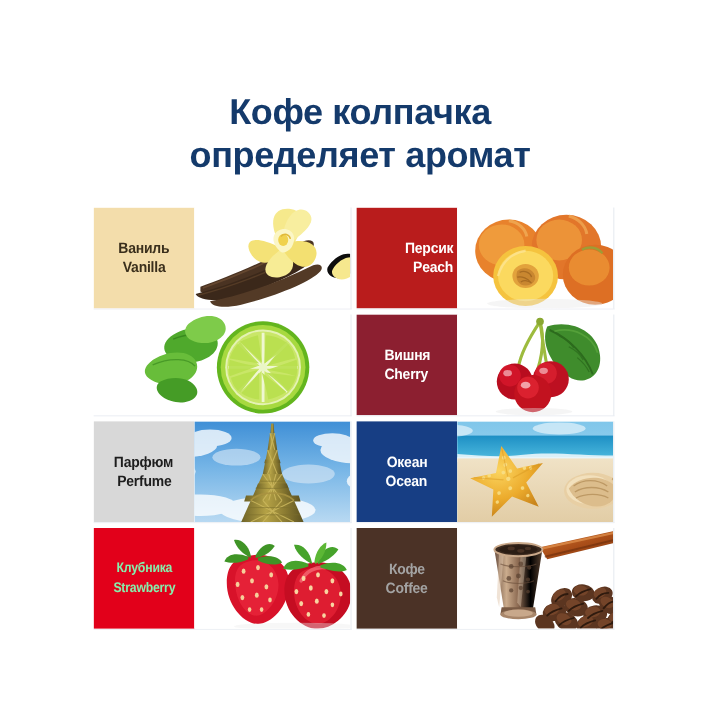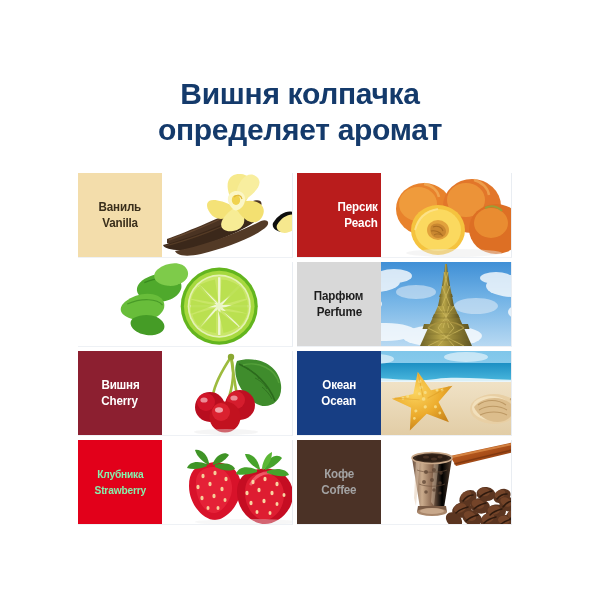--- a/index.html
+++ b/index.html
@@ -90,21 +90,21 @@
     position: relative;
     background: #ffffff;
     overflow: hidden;
   }
   .photo svg { display: block; width: 100%; height: 100%; }
 </style>
 </head>
 <body style="background: rgb(255, 255, 255);">
 
 <div class="title-block">
-  <span class="title-line" style="color: rgb(20, 58, 107);">Вишня колпачка</span>
+  <span class="title-line" style="color: rgb(20, 58, 107);">Кофе колпачка</span>
   <span class="title-line" style="color: rgb(20, 58, 107);">определяет аромат</span>
 </div>
 
 <div class="grid">
 
   <div class="cell">
     <div class="swatch" style="background: rgb(243, 221, 171); color: rgb(58, 47, 28);">
       <span class="lbl-ru">Ваниль</span>
       <span class="lbl-en">Vanilla</span>
     </div>
@@ -209,20 +209,58 @@
             <path d="M-3 -3 C-9 -9 -14 -15 -18 -20 C-22 -16 -25 -11 -26 -7 Z"></path>
             <path d="M-1 -4 C-2 -12 -3 -19 -4 -25 C-9 -24 -14 -22 -18 -20 Z"></path>
           </g>
           <circle cx="0" cy="0" r="3" fill="#eaf6c6"></circle>
         </g>
       </svg>
     </div>
   </div>
 
   <div class="cell">
+    <div class="swatch" style="background: rgb(140, 31, 48); color: rgb(255, 255, 255);">
+      <span class="lbl-ru">Вишня</span>
+      <span class="lbl-en">Cherry</span>
+    </div>
+    <div class="photo">
+      <svg viewBox="0 0 200 84" preserveAspectRatio="xMidYMid slice">
+        <rect width="200" height="84" fill="#ffffff"></rect>
+        <g fill="none" stroke="#9dbb3e" stroke-width="2.6" stroke-linecap="round">
+          <path d="M104 6 C96 18 88 32 86 44"></path>
+          <path d="M104 6 C106 20 108 34 110 44"></path>
+          <path d="M104 6 C108 20 106 36 100 52"></path>
+        </g>
+        <circle cx="104" cy="6" r="3.2" fill="#8aa832"></circle>
+        <g>
+          <path d="M110 10 C130 4 152 14 154 34 C156 52 140 60 128 52 C114 43 104 24 110 10 Z" fill="#3f8c2c"></path>
+          <path d="M112 13 C128 20 142 34 148 50" stroke="#2c6b1d" stroke-width="1.6" fill="none"></path>
+          <path d="M120 18 C126 20 130 24 132 28" stroke="#2c6b1d" stroke-width="1" fill="none" opacity=".8"></path>
+          <path d="M128 27 C134 30 138 34 140 38" stroke="#2c6b1d" stroke-width="1" fill="none" opacity=".8"></path>
+          <path d="M135 36 C140 40 143 44 145 48" stroke="#2c6b1d" stroke-width="1" fill="none" opacity=".8"></path>
+          <path d="M116 14 C132 10 148 18 152 32" stroke="#62ad43" stroke-width="1.4" fill="none" opacity=".6"></path>
+        </g>
+        <g>
+          <circle cx="83" cy="56" r="15" fill="#b80d1f"></circle>
+          <circle cx="79" cy="51" r="9" fill="#d5182c" opacity=".85"></circle>
+          <ellipse cx="77" cy="49" rx="3.6" ry="2.6" fill="#f0a0a8" opacity=".85"></ellipse>
+          <circle cx="113" cy="54" r="15" fill="#bd1021"></circle>
+          <circle cx="109" cy="49" r="9" fill="#d9202f" opacity=".85"></circle>
+          <ellipse cx="107" cy="47" rx="3.6" ry="2.6" fill="#f0a0a8" opacity=".85"></ellipse>
+          <circle cx="98" cy="66" r="15.5" fill="#c2121f"></circle>
+          <circle cx="94" cy="61" r="9" fill="#df2532" opacity=".85"></circle>
+          <ellipse cx="92" cy="59" rx="4" ry="2.8" fill="#f4b0b6" opacity=".9"></ellipse>
+        </g>
+        <ellipse cx="99" cy="81" rx="32" ry="3" fill="#e6e6e6" opacity=".4"></ellipse>
+      </svg>
+    </div>
+  </div>
+
+  <div class="cell">
     <div class="swatch" style="background: rgb(216, 216, 216); color: rgb(29, 29, 29);">
       <span class="lbl-ru">Парфюм</span>
       <span class="lbl-en">Perfume</span>
     </div>
     <div class="photo">
       <svg viewBox="0 0 200 84" preserveAspectRatio="xMidYMid slice">
         <defs>
           <linearGradient id="skyGrad" x1="0" y1="0" x2="0" y2="1">
             <stop offset="0%" stop-color="#3f8fd6"></stop>
             <stop offset="45%" stop-color="#74b4e6"></stop>
@@ -274,58 +312,20 @@
           <path d="M98 10 L102 24"></path>
             <path d="M102 10 L98 24"></path>
         </g>
         <g stroke="#7d6f2c" stroke-width="0.7" opacity=".7" fill="none">
           <path d="M86 56 L114 56"></path>
           <path d="M90 50 L110 50"></path>
           <path d="M80 72 L120 72"></path>
           <path d="M77 78 L123 78"></path>
         </g>
         <path d="M82 66 C90 58 110 58 118 66" fill="none" stroke="#a89240" stroke-width="1.4" opacity=".9"></path>
-      </svg>
-    </div>
-  </div>
-
-  <div class="cell">
-    <div class="swatch" style="background: rgb(140, 31, 48); color: rgb(255, 255, 255);">
-      <span class="lbl-ru">Вишня</span>
-      <span class="lbl-en">Cherry</span>
-    </div>
-    <div class="photo">
-      <svg viewBox="0 0 200 84" preserveAspectRatio="xMidYMid slice">
-        <rect width="200" height="84" fill="#ffffff"></rect>
-        <g fill="none" stroke="#9dbb3e" stroke-width="2.6" stroke-linecap="round">
-          <path d="M104 6 C96 18 88 32 86 44"></path>
-          <path d="M104 6 C106 20 108 34 110 44"></path>
-          <path d="M104 6 C108 20 106 36 100 52"></path>
-        </g>
-        <circle cx="104" cy="6" r="3.2" fill="#8aa832"></circle>
-        <g>
-          <path d="M110 10 C130 4 152 14 154 34 C156 52 140 60 128 52 C114 43 104 24 110 10 Z" fill="#3f8c2c"></path>
-          <path d="M112 13 C128 20 142 34 148 50" stroke="#2c6b1d" stroke-width="1.6" fill="none"></path>
-          <path d="M120 18 C126 20 130 24 132 28" stroke="#2c6b1d" stroke-width="1" fill="none" opacity=".8"></path>
-          <path d="M128 27 C134 30 138 34 140 38" stroke="#2c6b1d" stroke-width="1" fill="none" opacity=".8"></path>
-          <path d="M135 36 C140 40 143 44 145 48" stroke="#2c6b1d" stroke-width="1" fill="none" opacity=".8"></path>
-          <path d="M116 14 C132 10 148 18 152 32" stroke="#62ad43" stroke-width="1.4" fill="none" opacity=".6"></path>
-        </g>
-        <g>
-          <circle cx="83" cy="56" r="15" fill="#b80d1f"></circle>
-          <circle cx="79" cy="51" r="9" fill="#d5182c" opacity=".85"></circle>
-          <ellipse cx="77" cy="49" rx="3.6" ry="2.6" fill="#f0a0a8" opacity=".85"></ellipse>
-          <circle cx="113" cy="54" r="15" fill="#bd1021"></circle>
-          <circle cx="109" cy="49" r="9" fill="#d9202f" opacity=".85"></circle>
-          <ellipse cx="107" cy="47" rx="3.6" ry="2.6" fill="#f0a0a8" opacity=".85"></ellipse>
-          <circle cx="98" cy="66" r="15.5" fill="#c2121f"></circle>
-          <circle cx="94" cy="61" r="9" fill="#df2532" opacity=".85"></circle>
-          <ellipse cx="92" cy="59" rx="4" ry="2.8" fill="#f4b0b6" opacity=".9"></ellipse>
-        </g>
-        <ellipse cx="99" cy="81" rx="32" ry="3" fill="#e6e6e6" opacity=".4"></ellipse>
       </svg>
     </div>
   </div>
 
   <div class="cell">
     <div class="swatch" style="background: rgb(23, 62, 132); color: rgb(255, 255, 255);">
       <span class="lbl-ru">Океан</span>
       <span class="lbl-en">Ocean</span>
     </div>
     <div class="photo">

